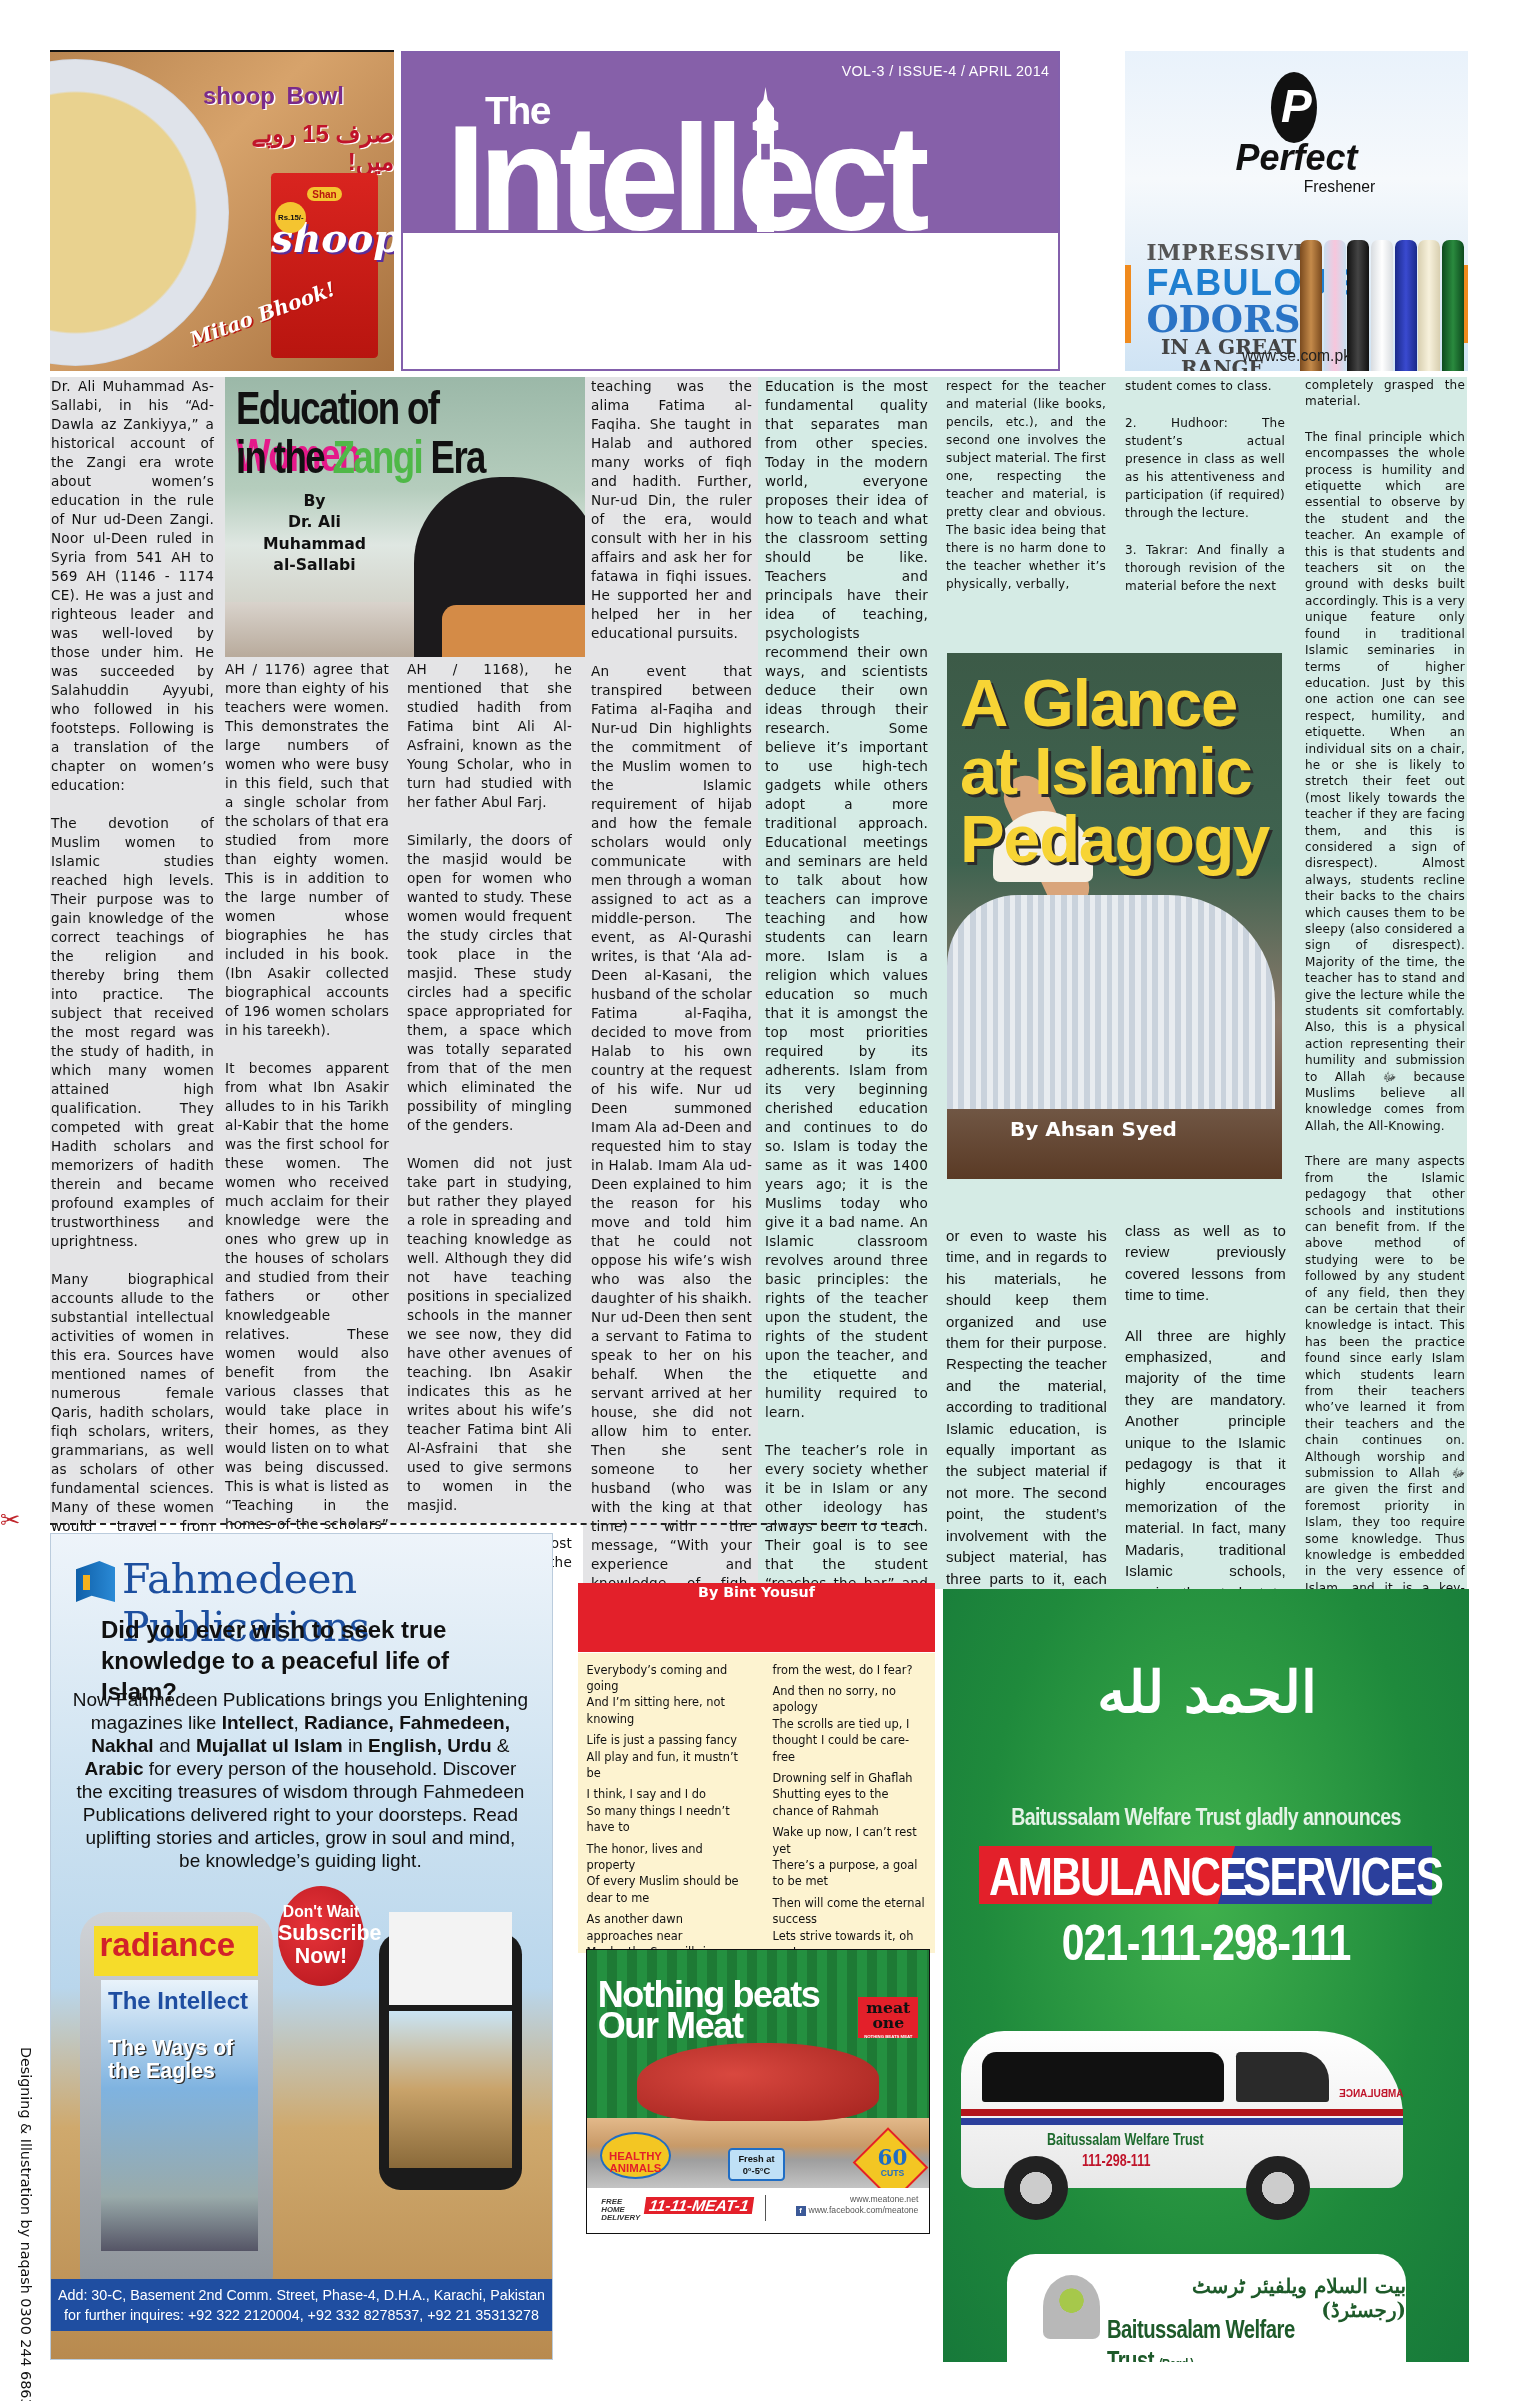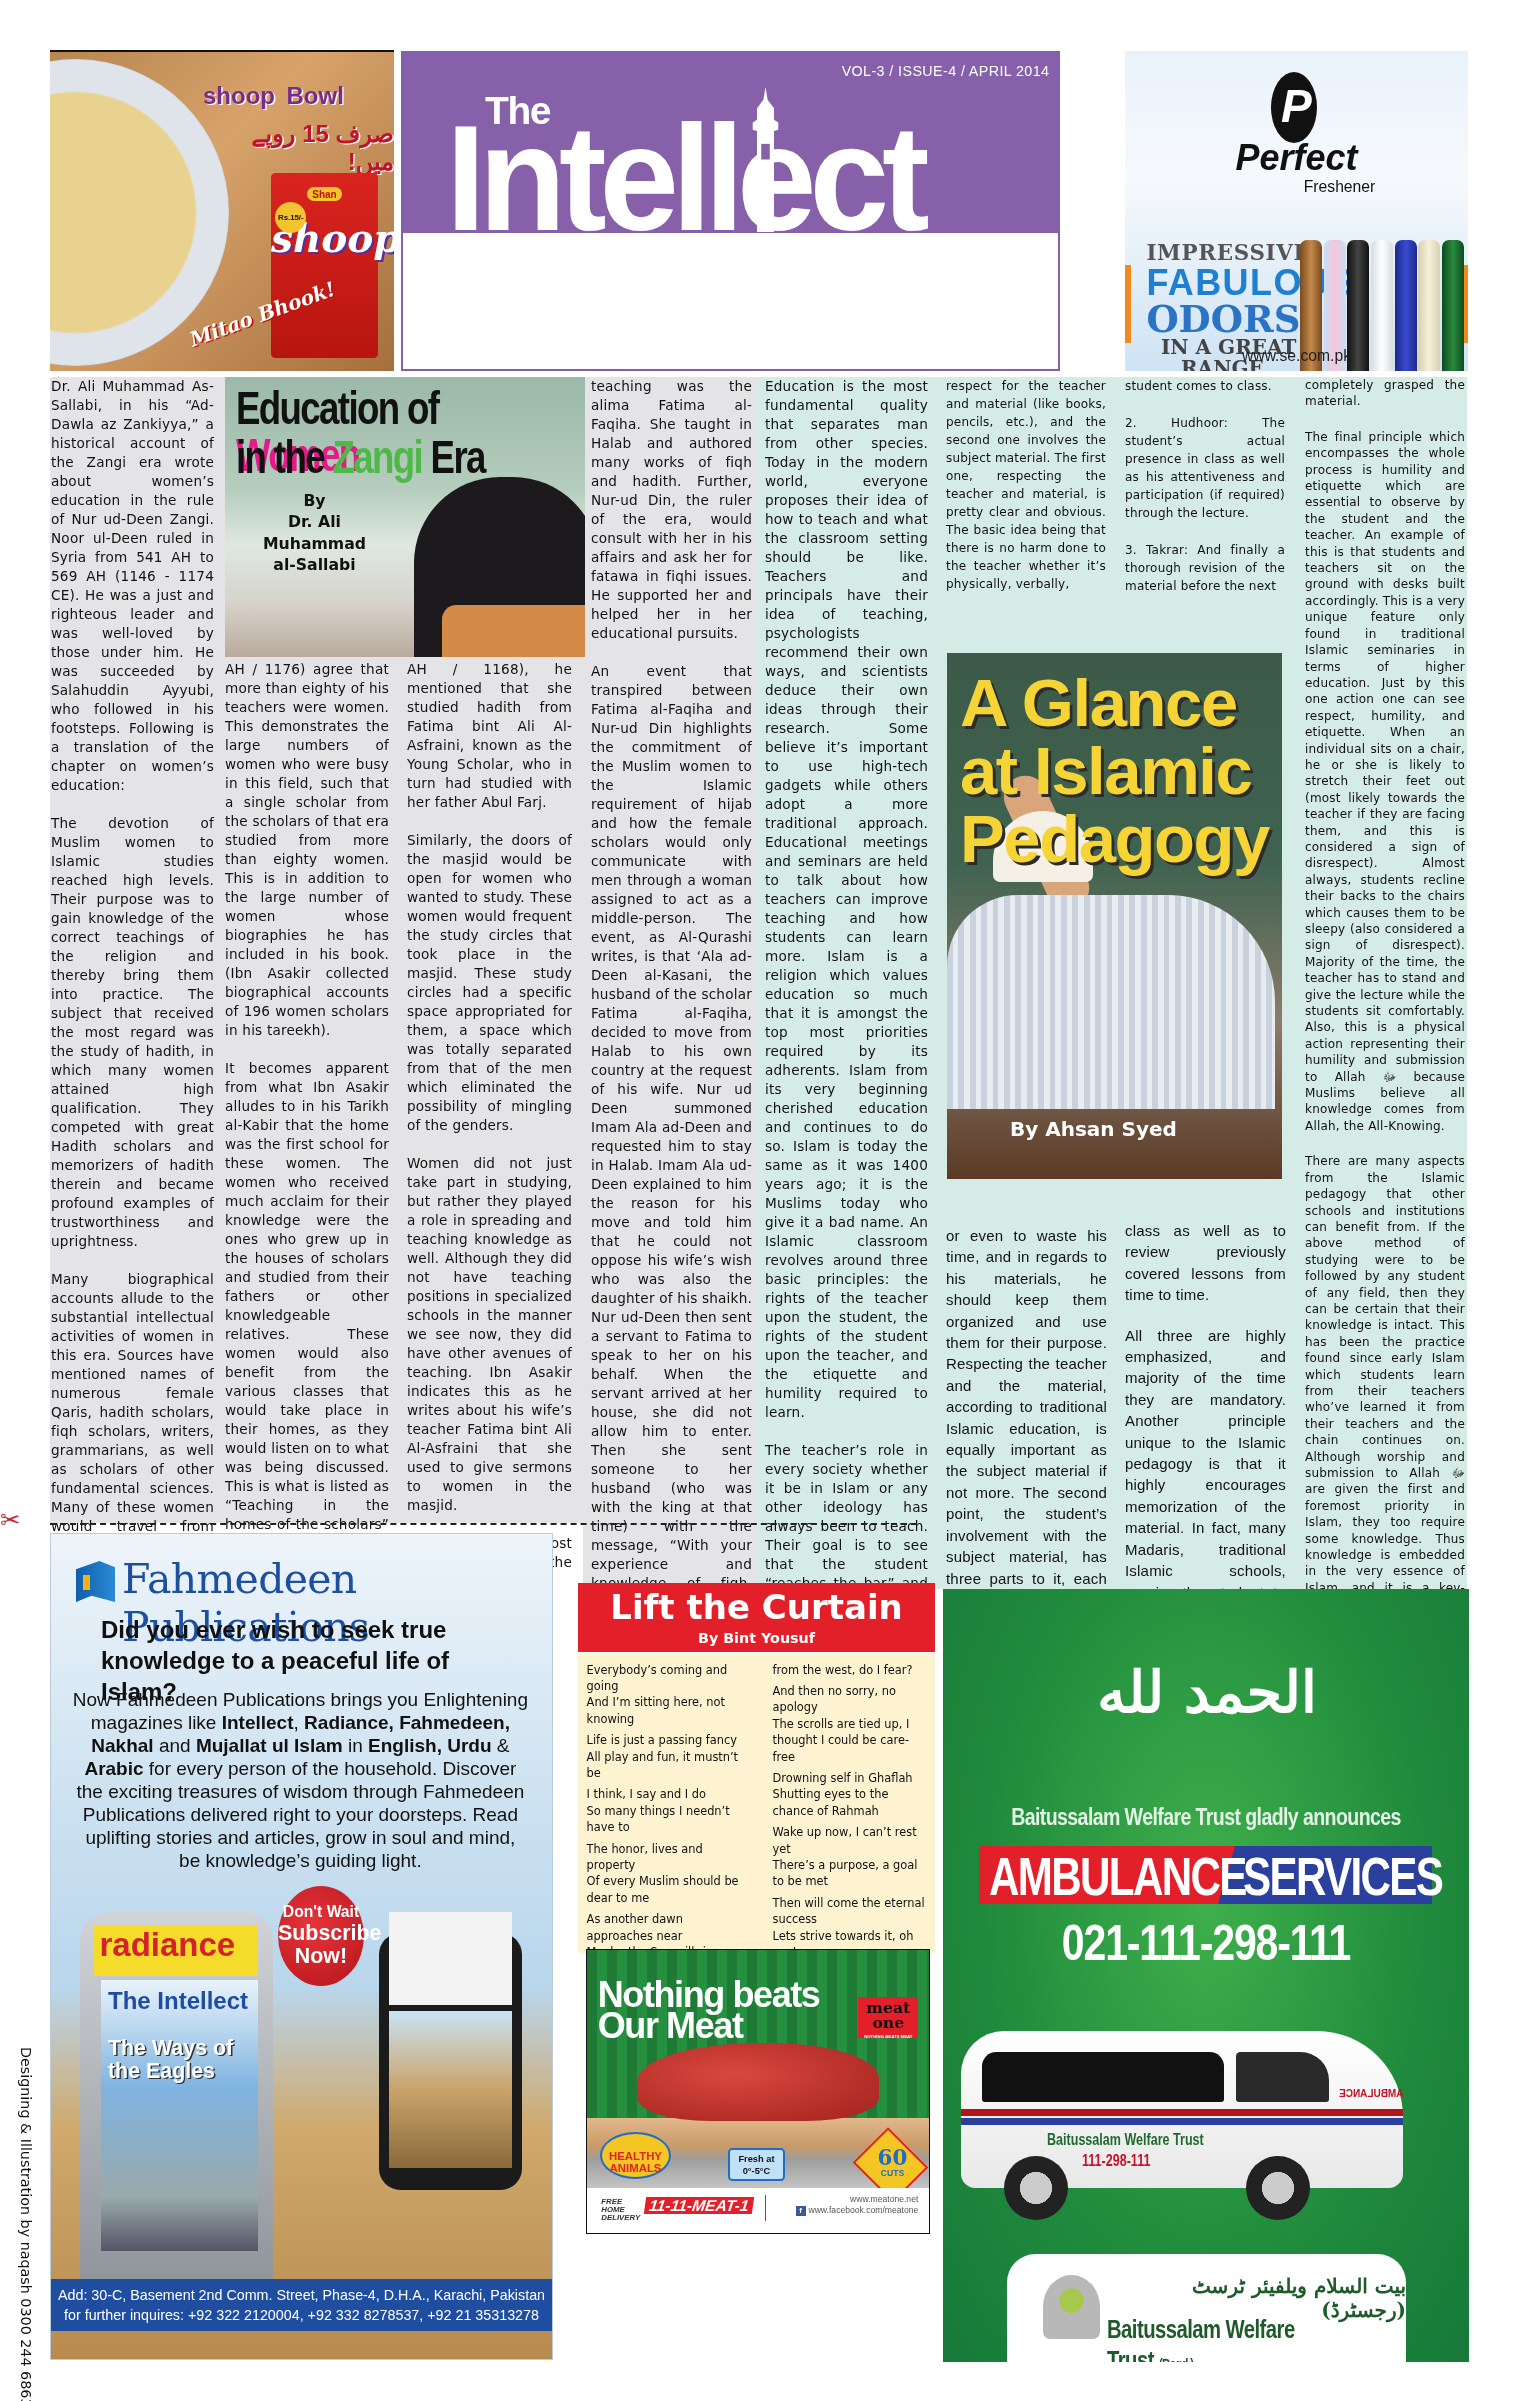--- a/index.html
+++ b/index.html
@@ -294,21 +294,20 @@
     <div style="position:absolute;left:10px;top:-21.4px;width:123px;height:93px;background:#f3f3f3"></div>
     <div style="position:absolute;left:10px;top:78px;width:123px;height:157px;background:linear-gradient(#c9e4f4,#c9a36a 50%,#8a6a3a)"></div>
   </div>
   <div class="foot">
     <div>Add: 30-C, Basement 2nd Comm. Street, Phase-4, D.H.A., Karachi, Pakistan</div>
     <div>for further inquires: +92 322 2120004, +92 332 8278537, +92 21 35313278</div>
   </div>
 </div>
 
 <div id="poem-head" class="abs">
-  <span id="poem-title">Lift the Curtain</span>
   <span id="poem-author">By Bint Yousuf</span>
 </div>
 <div id="poem-body" class="abs">
   <div class="pc" id="poem-left">
       <div class="st">
         <div>Everybody’s coming and going</div>
         <div>And I’m sitting here, not knowing</div>
       </div>
       <div class="st">
         <div>Life is just a passing fancy</div>

